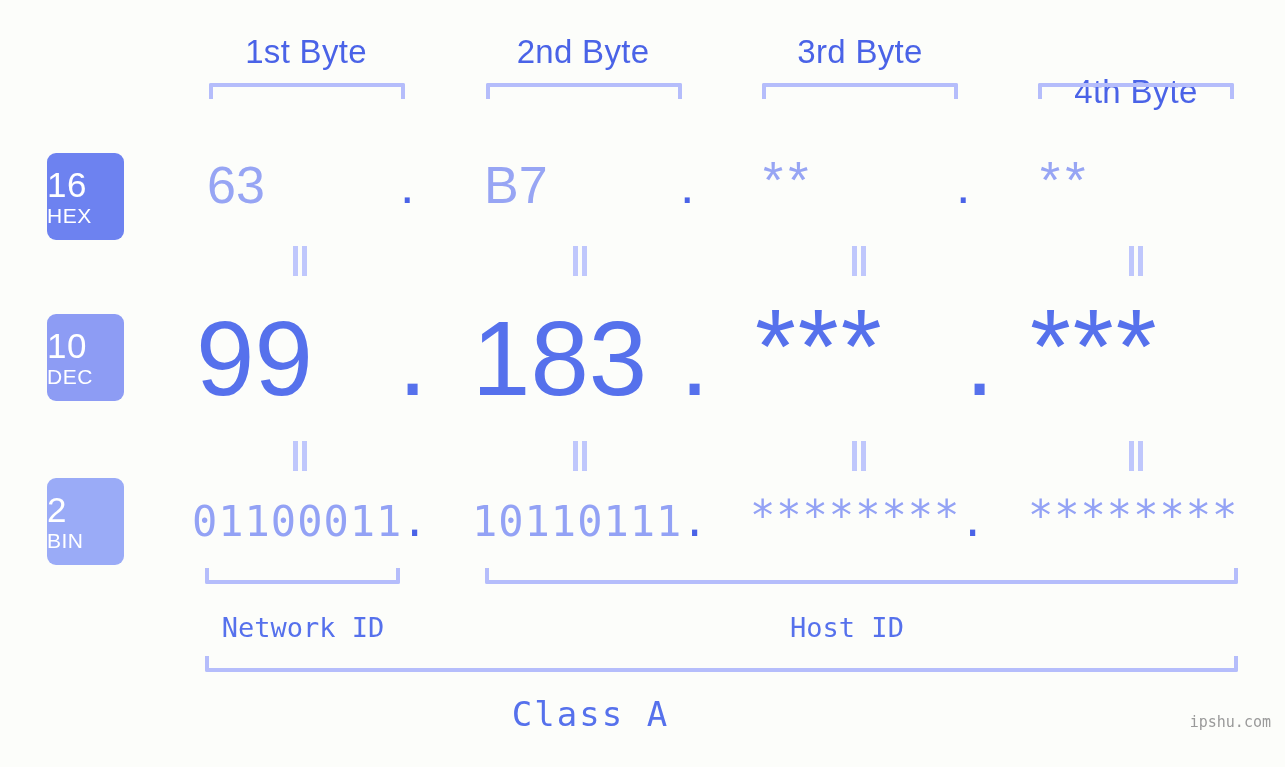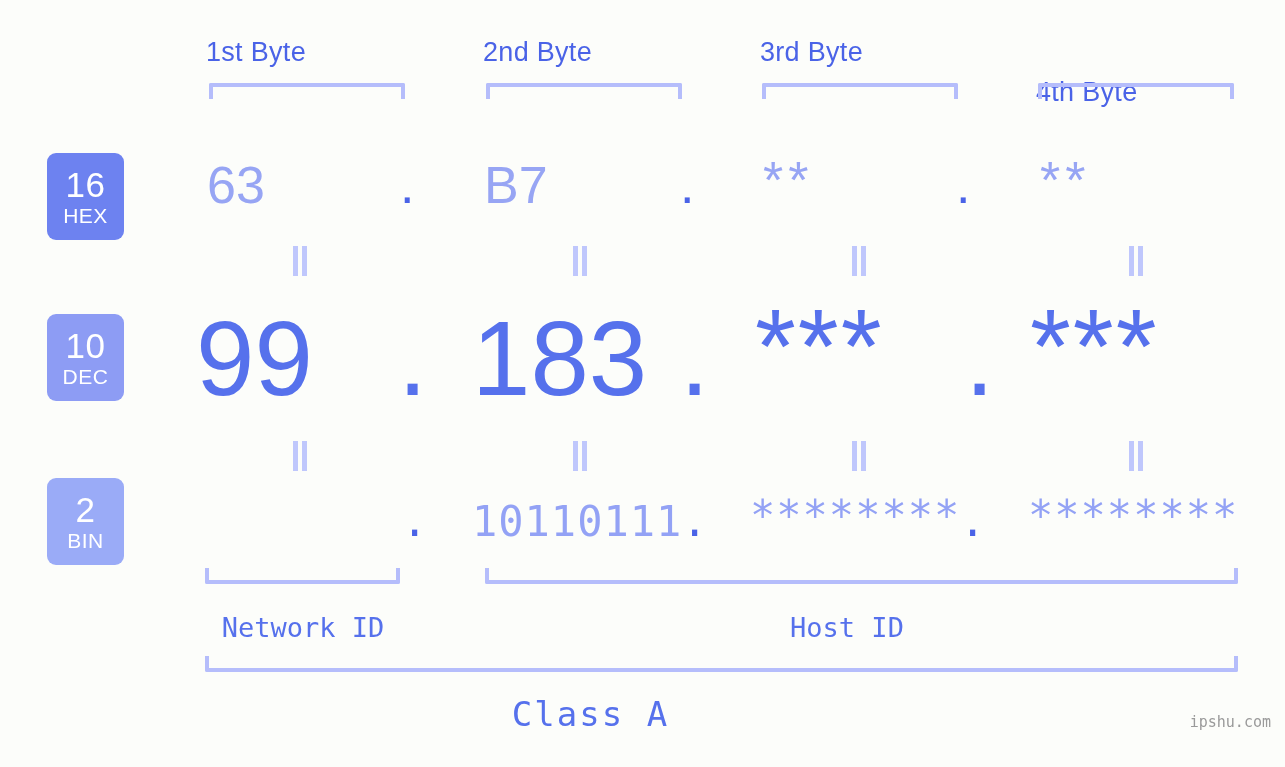--- a/index.html
+++ b/index.html
@@ -20,22 +20,22 @@
     width: 1285px;
     height: 767px;
   }
 
   
   .byte-label {
     position: absolute;
     top: 32px;
     height: 40px;
     line-height: 40px;
-    text-align: left;
-    font-size: 27px;
+    text-align: center;
+    font-size: 33px;
     color: #4a63e7;
     font-family: "Liberation Sans", sans-serif;
     letter-spacing: 0.3px;
     white-space: nowrap;
   }
 
   
   .bracket {
     position: absolute;
     border-color: #b5bdfb;
@@ -59,21 +59,21 @@
   .badge {
     position: absolute;
     left: 47px;
     width: 77px;
     border-radius: 9px;
     color: #ffffff;
     text-align: center;
     font-family: "Liberation Sans", sans-serif;
     display: flex;
     flex-direction: column;
-    align-items: center;
+    align-items: flex-start;
     justify-content: center;
     line-height: 1;
   }
   .badge .num {
     font-size: 35px;
     font-weight: 400;
     letter-spacing: 0.5px;
   }
   .badge .nm {
     font-size: 21px;
@@ -302,20 +302,21 @@
   </div>
   <div class="eq" style="left:851px; top:441px;">
     <i class="a"></i>
       <i class="b"></i>
   </div>
   <div class="eq" style="left:1128px; top:441px;">
     <i class="a"></i>
       <i class="b"></i>
   </div>
 
+  <div class="cell bin-val" style="left:192px; width:220px;">01100011</div>
   <div class="cell bin-dot" style="left:402px; width:66px;">.</div>
   <div class="cell bin-val" style="left:472px; width:220px;">10110111</div>
   <div class="cell bin-dot" style="left:682px; width:66px;">.</div>
   <div class="cell bin-star" style="left:750px; width:220px;">********</div>
   <div class="cell bin-dot" style="left:960px; width:66px;">.</div>
   <div class="cell bin-star" style="left:1028px; width:220px;">********</div>
 
   <div class="bracket bracket-up" style="left:205px; top:568px; width:195px;"></div>
   <div class="bracket bracket-up" style="left:485px; top:568px; width:753px;"></div>
 

